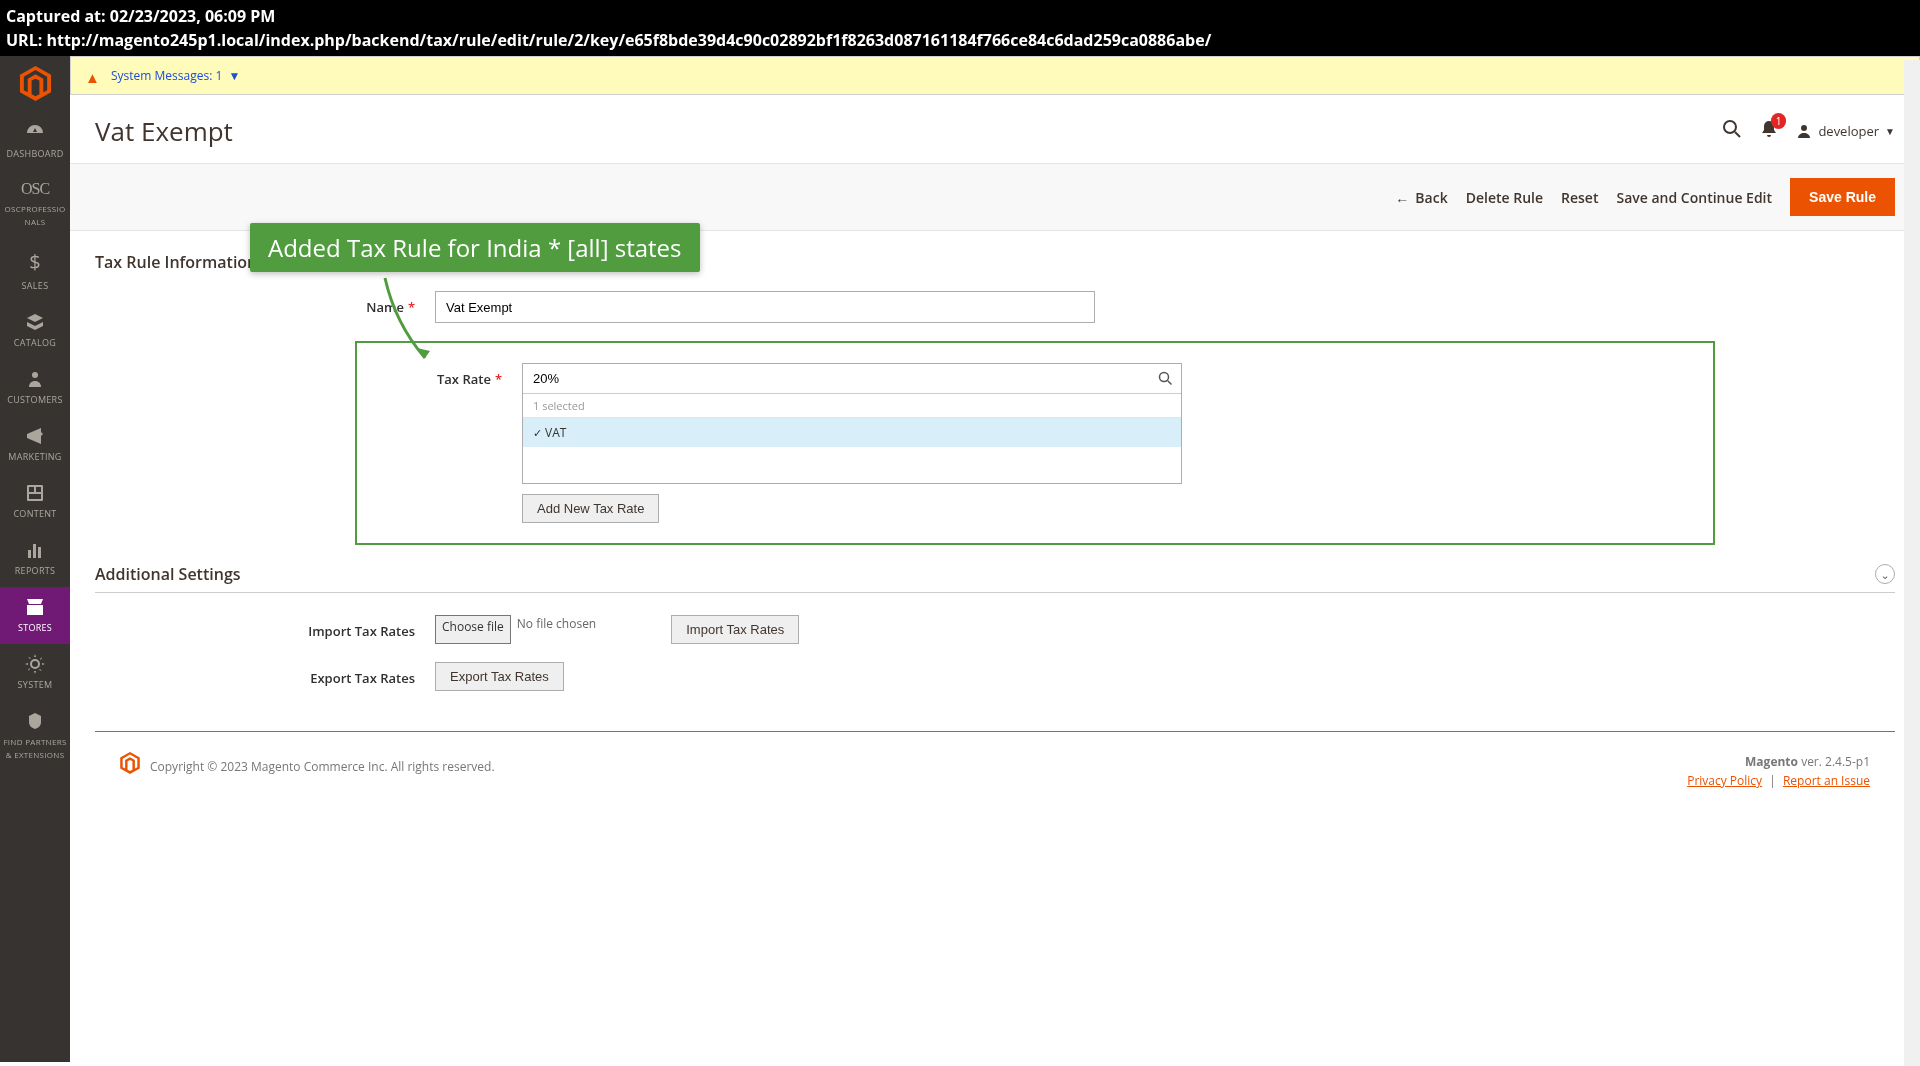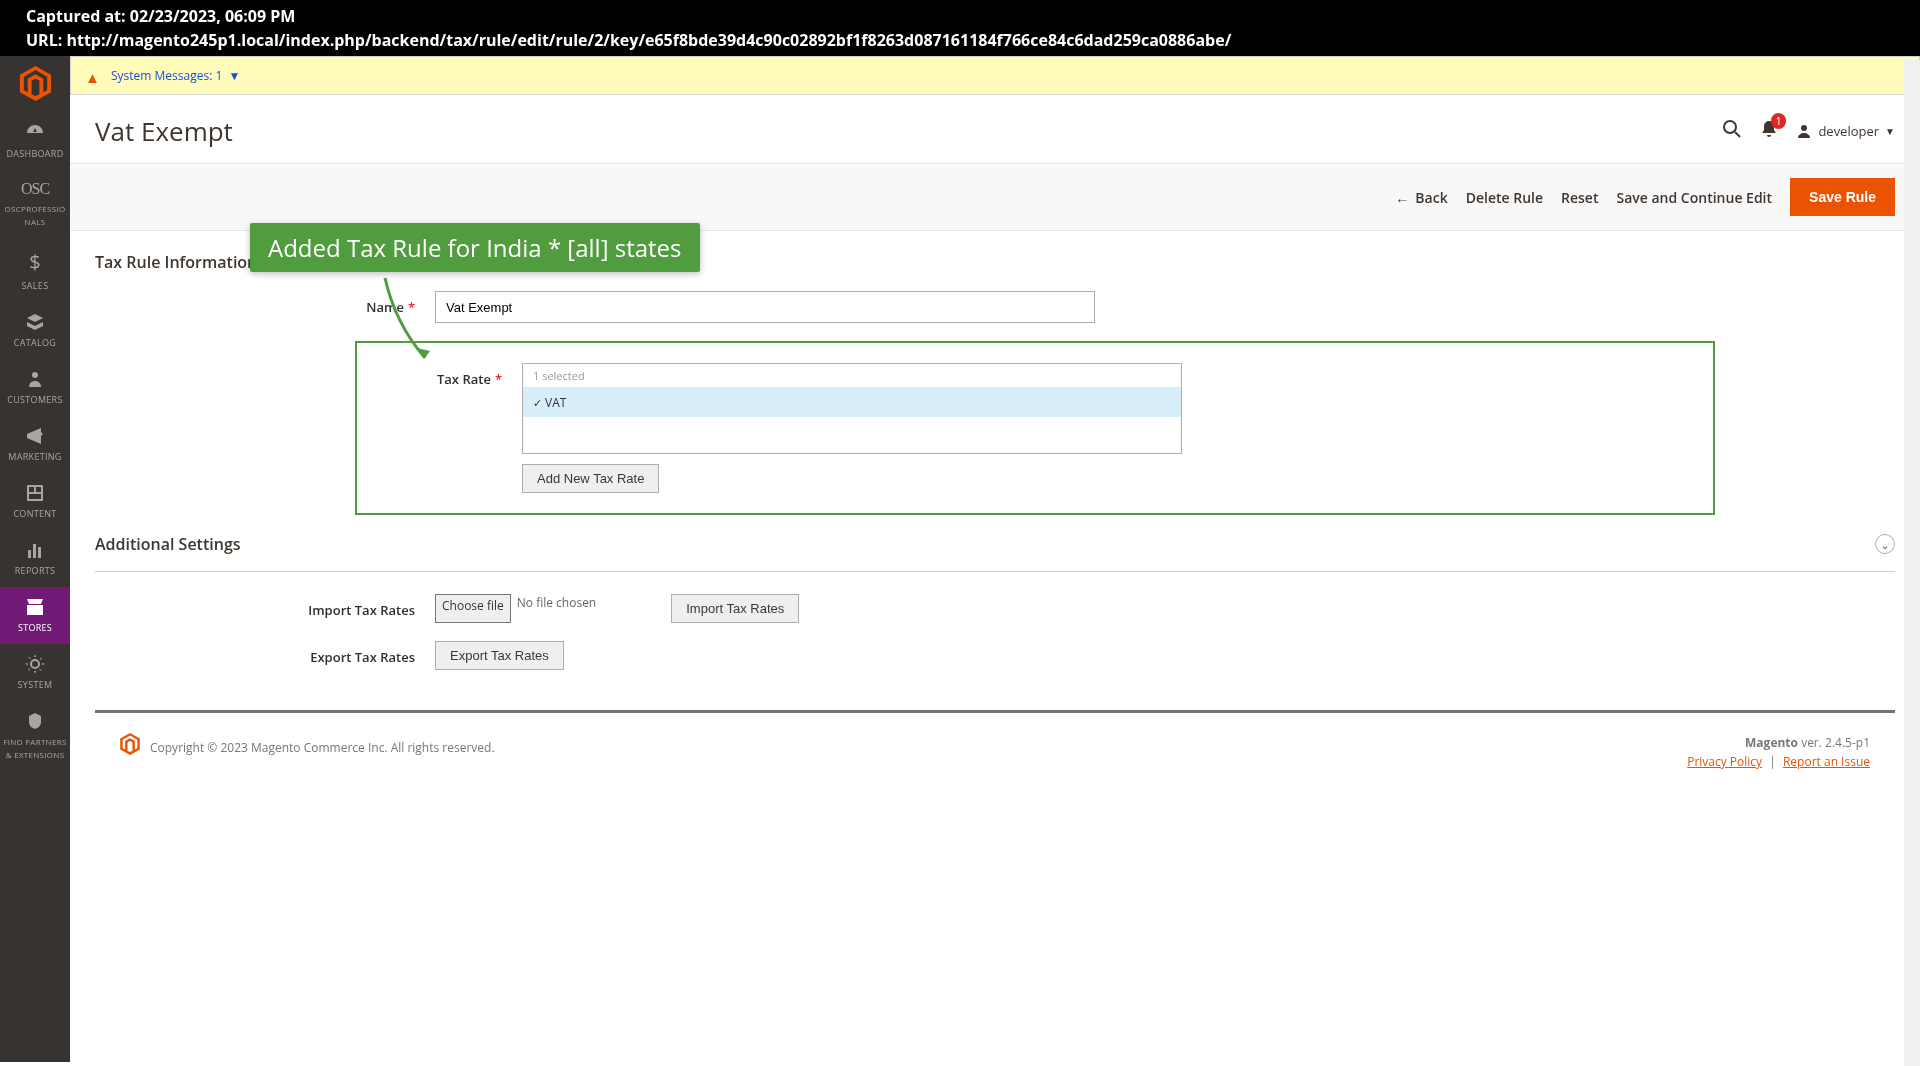--- a/index.html
+++ b/index.html
@@ -1,18 +1,18 @@
 <!DOCTYPE html>
 <html><head>
 <meta charset="utf-8">
 <style>
 * { box-sizing: border-box; margin: 0; padding: 0; }
 body { font-family: 'Open Sans', Arial, sans-serif; font-size: 13px; color: #333; background: #fff; }
 
-.captured-bar { background: #000; color: #fff; padding: 4px 26px; font-size: 16px; font-weight: bold; line-height: 1.5; }
+.captured-bar { background: #000; color: #fff; padding: 4px 6px; font-size: 16px; font-weight: bold; line-height: 1.5; }
 .captured-bar .line2 { font-weight: bold; }
 
 .app-wrapper { display: flex; min-height: calc(100vh - 60px); }
 
 .sidebar { width: 70px; background: #373330; display: flex; flex-direction: column; align-items: center; padding-top: 10px; flex-shrink: 0; }
 .sidebar-logo { width: 35px; height: 35px; margin-bottom: 12px; }
 .sidebar-item { width: 70px; padding: 10px 2px; text-align: center; color: #aaa69d; cursor: pointer; font-size: 9px; }
 .sidebar-item.active { background: #701a75; color: #fff; text-align: center; }
 .sidebar-icon { display: block; margin: 0 auto 4px; font-size: 20px; }
 .sidebar-label { font-size: 9px; text-transform: uppercase; letter-spacing: 0.3px; line-height: 1.1; }
@@ -59,28 +59,28 @@
 .multiselect-search input { width: 100%; border: none; border-bottom: 1px solid #ccc; padding: 6px 30px 6px 10px; font-size: 13px; height: 30px; }
 .multiselect-search .search-ic { position: absolute; right: 8px; top: 6px; color: #555; font-size: 15px; }
 .multiselect-count { font-size: 11px; color: #999; padding: 4px 10px; }
 .multiselect-options { min-height: 60px; border-top: 1px solid #e5e5e5; }
 .ms-option { padding: 6px 10px; font-size: 12px; background: #d8eef8; color: #333; cursor: pointer; }
 .ms-option.selected::before { content: '✓ '; color: #333; font-size: 11px; }
 .ms-blank { height: 36px; background: #fff; }
 
 .btn-secondary { background: #efefef; border: 1px solid #adadad; padding: 6px 14px; font-size: 13px; color: #41362f; cursor: pointer; margin-top: 10px; }
 
-.additional-header { display: flex; justify-content: space-between; align-items: center; cursor: pointer; border-bottom: 1px solid #ccc; padding-bottom: 16px; margin-bottom: 22px; }
+.additional-header { display: flex; justify-content: space-between; align-items: center; cursor: pointer; border-bottom: 1px solid #ccc; padding-bottom: 7px; margin-bottom: 22px; }
 .chev-circle { width: 20px; height: 20px; border: 1px solid #adadad; border-radius: 50%; display: flex; align-items: center; justify-content: center; font-size: 11px; color: #666; }
 
 .file-choose { display: inline-block; border: 1px solid #767676; background: #efefef; padding: 2px 6px; font-size: 12px; cursor: pointer; }
 .file-label { margin-left: 6px; color: #666; font-size: 12px; }
 .btn-inline { background: #efefef; border: 1px solid #adadad; padding: 6px 14px; font-size: 13px; color: #41362f; cursor: pointer; margin-left: 30px; }
 
-.footer { padding: 20px 25px; border-top: 3px solid #737373; display: flex; justify-content: space-between; align-items: flex-start; font-size: 12px; color: #777; margin-top: 40px; }
+.footer { padding: 20px 25px; border-top: 1px solid #737373; display: flex; justify-content: space-between; align-items: flex-start; font-size: 12px; color: #777; margin-top: 40px; }
 .footer-left { display: flex; align-items: center; gap: 10px; }
 .footer-right { text-align: right; line-height: 1.6; }
 .footer-right a { color: #eb5202; text-decoration: underline; }
 .footer-right .sep { color: #777; margin: 0 4px; }
 .mag-logo-sm { color: #eb5202; font-size: 20px; }
 
 .right-scrollbar { position: fixed; right: 0; top: 60px; bottom: 0; width: 16px; background: #f0f0f0; }
 </style>
 </head>
 <body>
@@ -229,20 +229,29 @@
         </div>
       </div>
 
       <div class="highlight-box">
         <div class="form-row">
           <div class="form-label" style="width:165px;">
             <span>Tax Rate</span><span class="req">*</span>
           </div>
           <div class="form-control-wrap">
             <div class="multiselect">
+              <div class="multiselect-search">
+                <input type="text" value="20%" style="">
+                <span class="search-ic">
+                  <svg width="15" height="15" viewBox="0 0 20 20">
+                      <circle fill="none" stroke="#555" stroke-width="2" cx="8" cy="8" r="6"></circle>
+                      <line stroke="#555" stroke-width="2" x1="13" y1="13" x2="18" y2="18"></line>
+                    </svg>
+                </span>
+              </div>
               <div class="multiselect-count">1 selected</div>
               <div class="multiselect-options">
                 <div class="ms-option selected">VAT</div>
                 <div class="ms-blank"></div>
               </div>
             </div>
             <button class="btn-secondary">Add New Tax Rate</button>
           </div>
         </div>
       </div>

